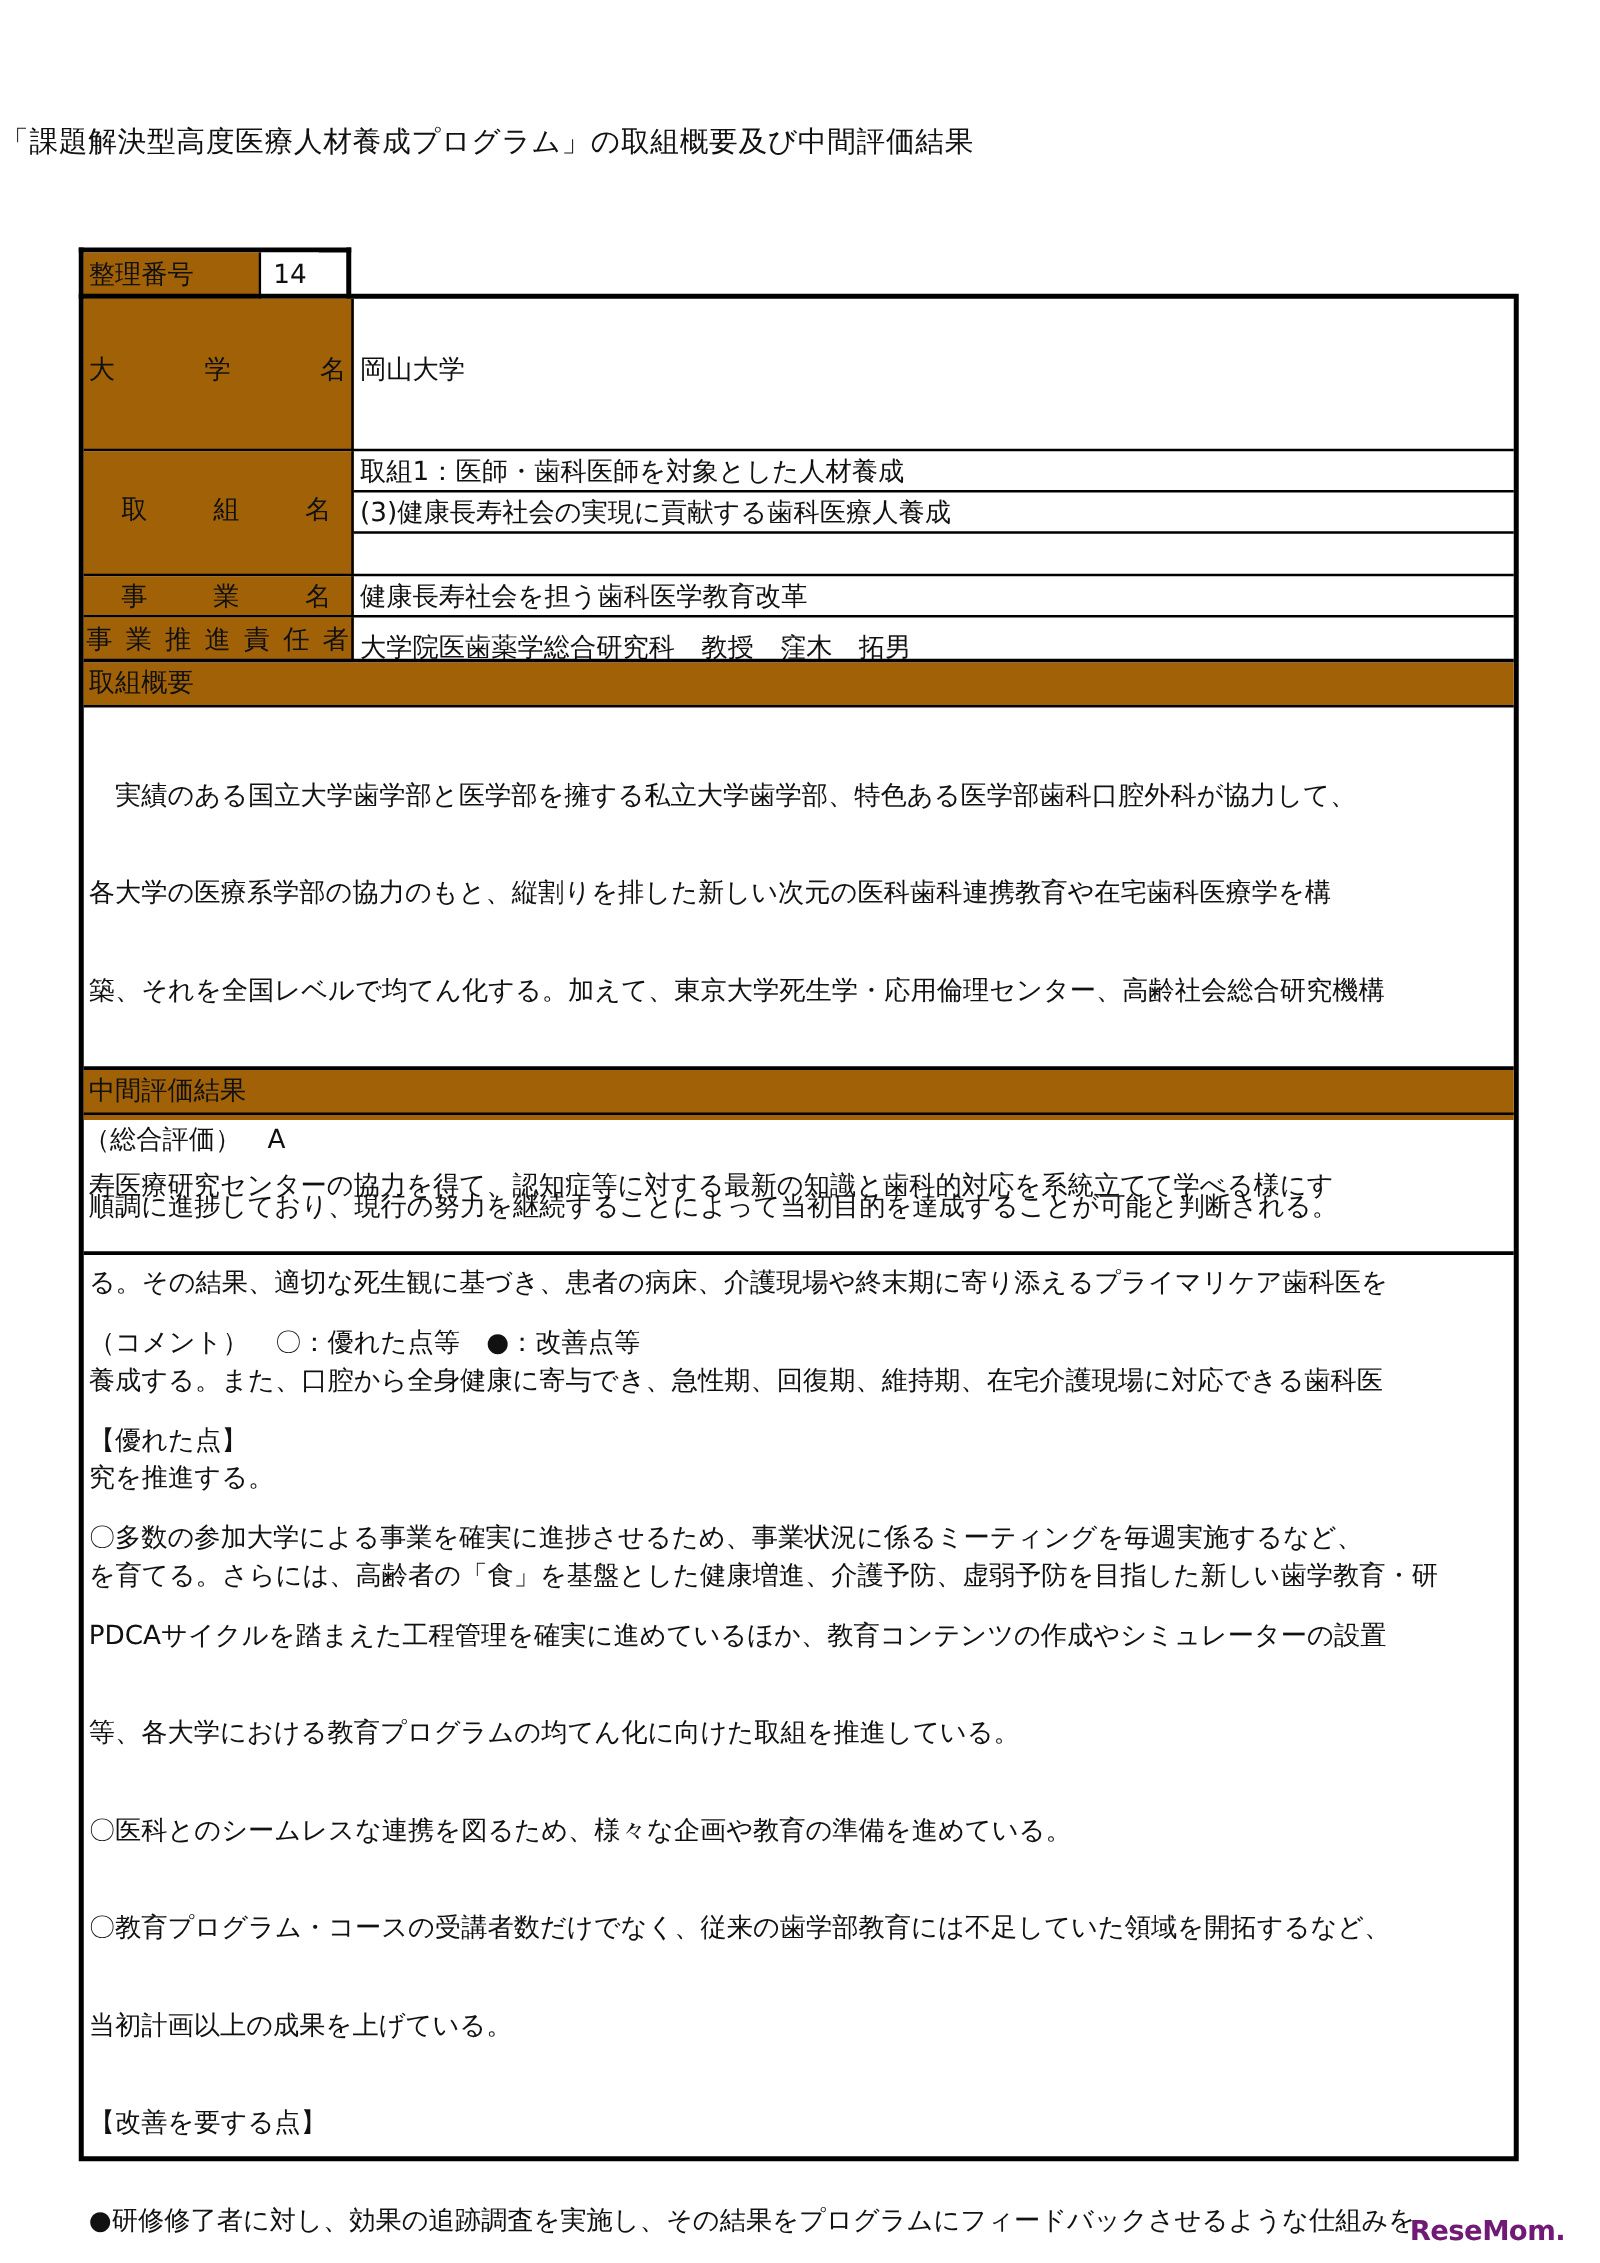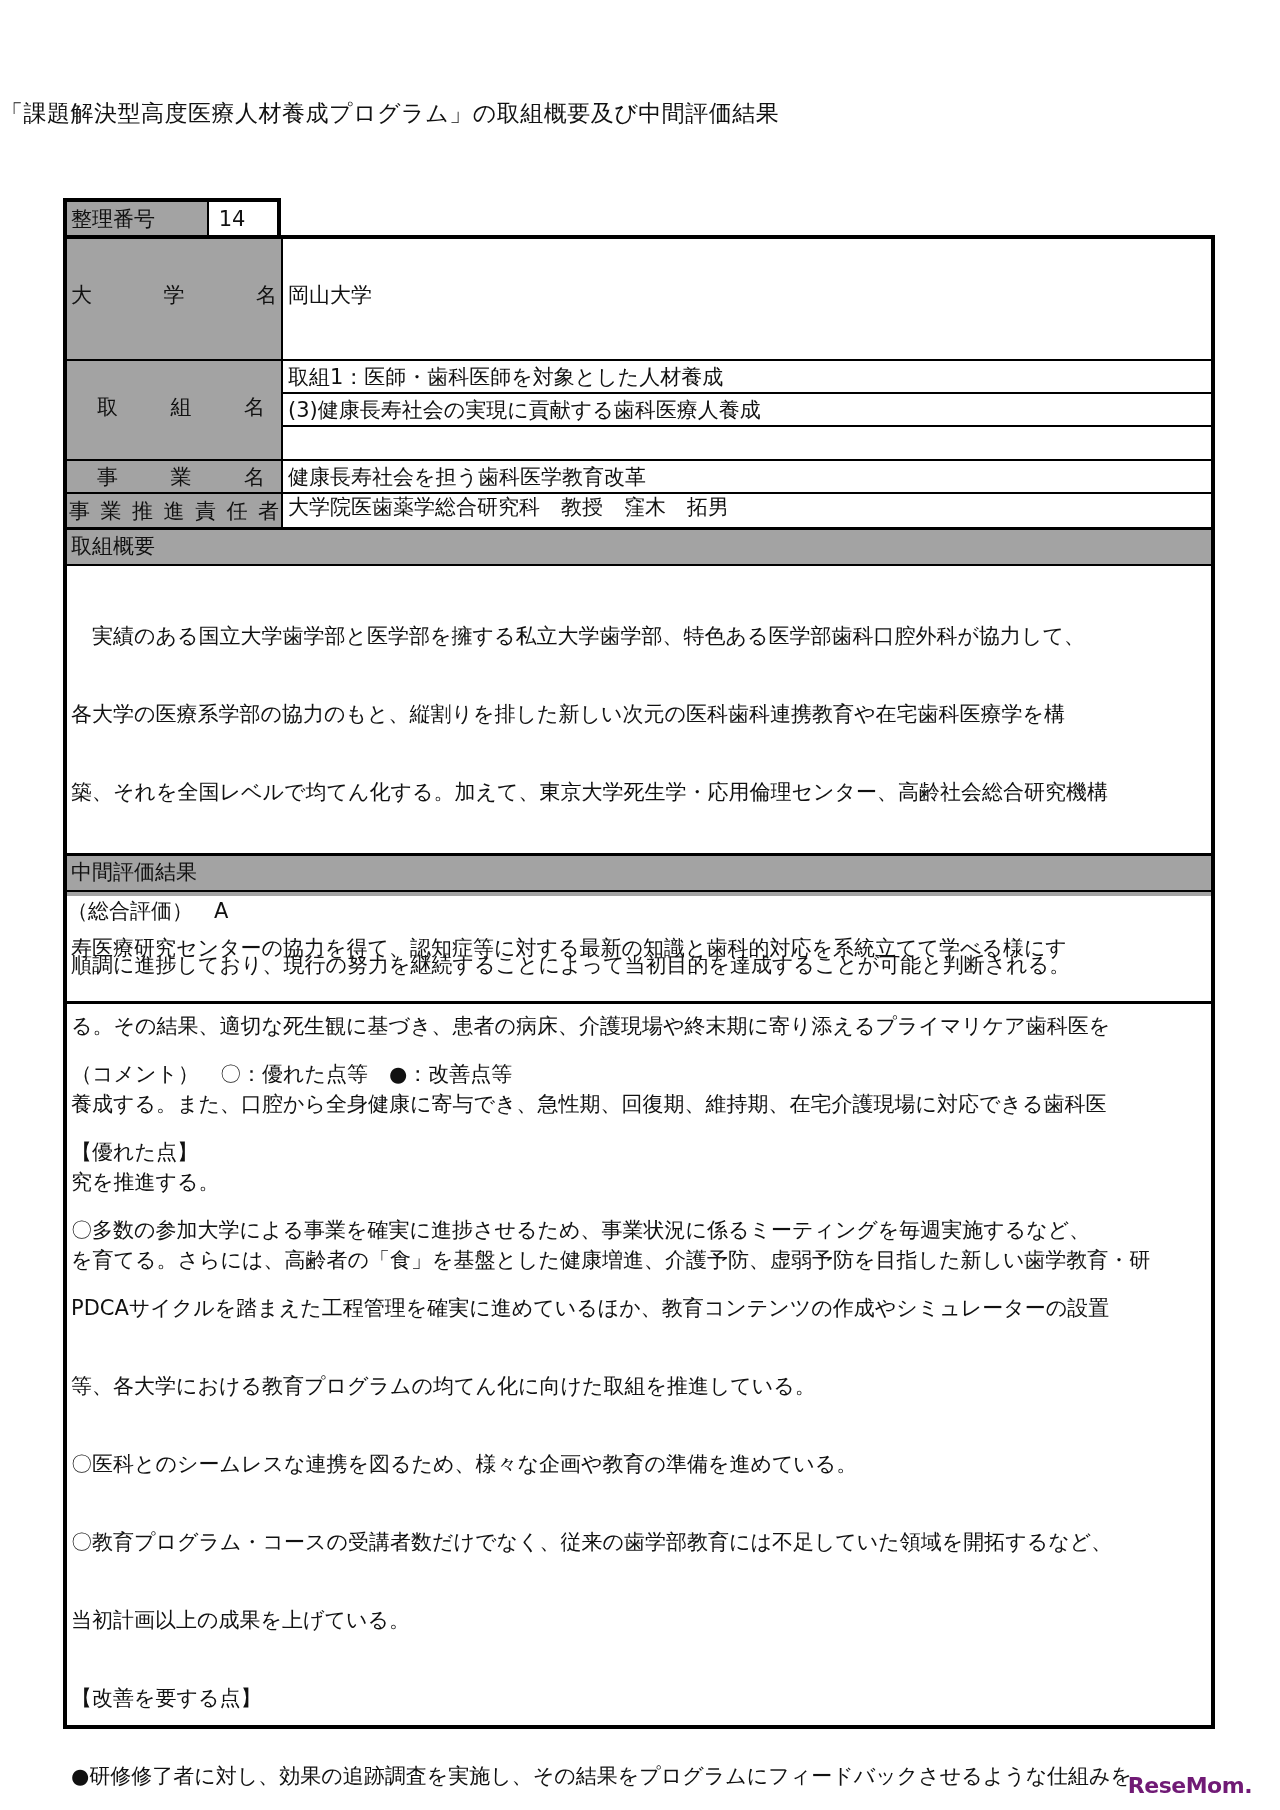--- a/index.html
+++ b/index.html
@@ -1,20 +1,20 @@
 <!DOCTYPE html>
 <html><head>
 <meta charset="utf-8">
 <style>
   html, body { margin: 0; padding: 0; background: #ffffff; }
   body { width: 1280px; height: 1810px; position: relative; overflow: hidden;
          font-family: "DejaVu Sans", "Liberation Sans", sans-serif; color: #111; }
   .title { position: absolute; left: 0; top: 98px; width: 1095px; text-align: left;
            font-size: 23px; letter-spacing: 0.5px; }
-  .cyan { background: #a3a3a3; }
+  .cyan { background: #a16207; }
   .abs { position: absolute; box-sizing: border-box; }
   .lbl { font-size: 21px; line-height: 1; }
   .txt { font-size: 21px; line-height: 1; white-space: nowrap; }
   
   #id-row { left: 63px; top: 198px; width: 218px; height: 41px; border: 4px solid #000; border-bottom: none; }
   #id-label { left: 0; top: 0; width: 142px; height: 37px; padding: 7px 4px; border-right: 2px solid #000; }
   #id-value { left: 142px; top: 0; width: 46px; height: 37px; background: #fff; text-align: center; padding-top: 7px; }
   
   #main { left: 63px; top: 235px; width: 1152px; height: 1494px; border: 4px solid #000; }
   .row-line { position: absolute; left: 0; right: 0; height: 0; border-top: 2px solid #000; }
@@ -76,21 +76,21 @@
     <div class="spread" style="margin-top:7px;padding:0 2px;">
       <span>事</span>
       <span>業</span>
       <span>推</span>
       <span>進</span>
       <span>責</span>
       <span>任</span>
       <span>者</span>
     </div>
   </div>
-  <div class="content-cell txt" style="top:258px;">大学院医歯薬学総合研究科　教授　窪木　拓男</div>
+  <div class="content-cell txt" style="top:269px;">大学院医歯薬学総合研究科　教授　窪木　拓男</div>
   <div class="row-line thick" style="top:288px;"></div>
 
   <div class="abs cyan lbl" style="left:0;right:0;top:291px;height:34px;padding:6px 4px;">取組概要</div>
   <div class="row-line" style="top:325px;"></div>
 
   <div class="abs para" style="left:4px;top:332px;">
     <div>　実績のある国立大学歯学部と医学部を擁する私立大学歯学部、特色ある医学部歯科口腔外科が協力して、</div>
     <div>各大学の医療系学部の協力のもと、縦割りを排した新しい次元の医科歯科連携教育や在宅歯科医療学を構</div>
     <div>築、それを全国レベルで均てん化する。加えて、東京大学死生学・応用倫理センター、高齢社会総合研究機構</div>
     <div>の協力のもと死生学や地域包括ケアに関する教育を導入する。また、東京都健康長寿医療センター、国立長</div>

